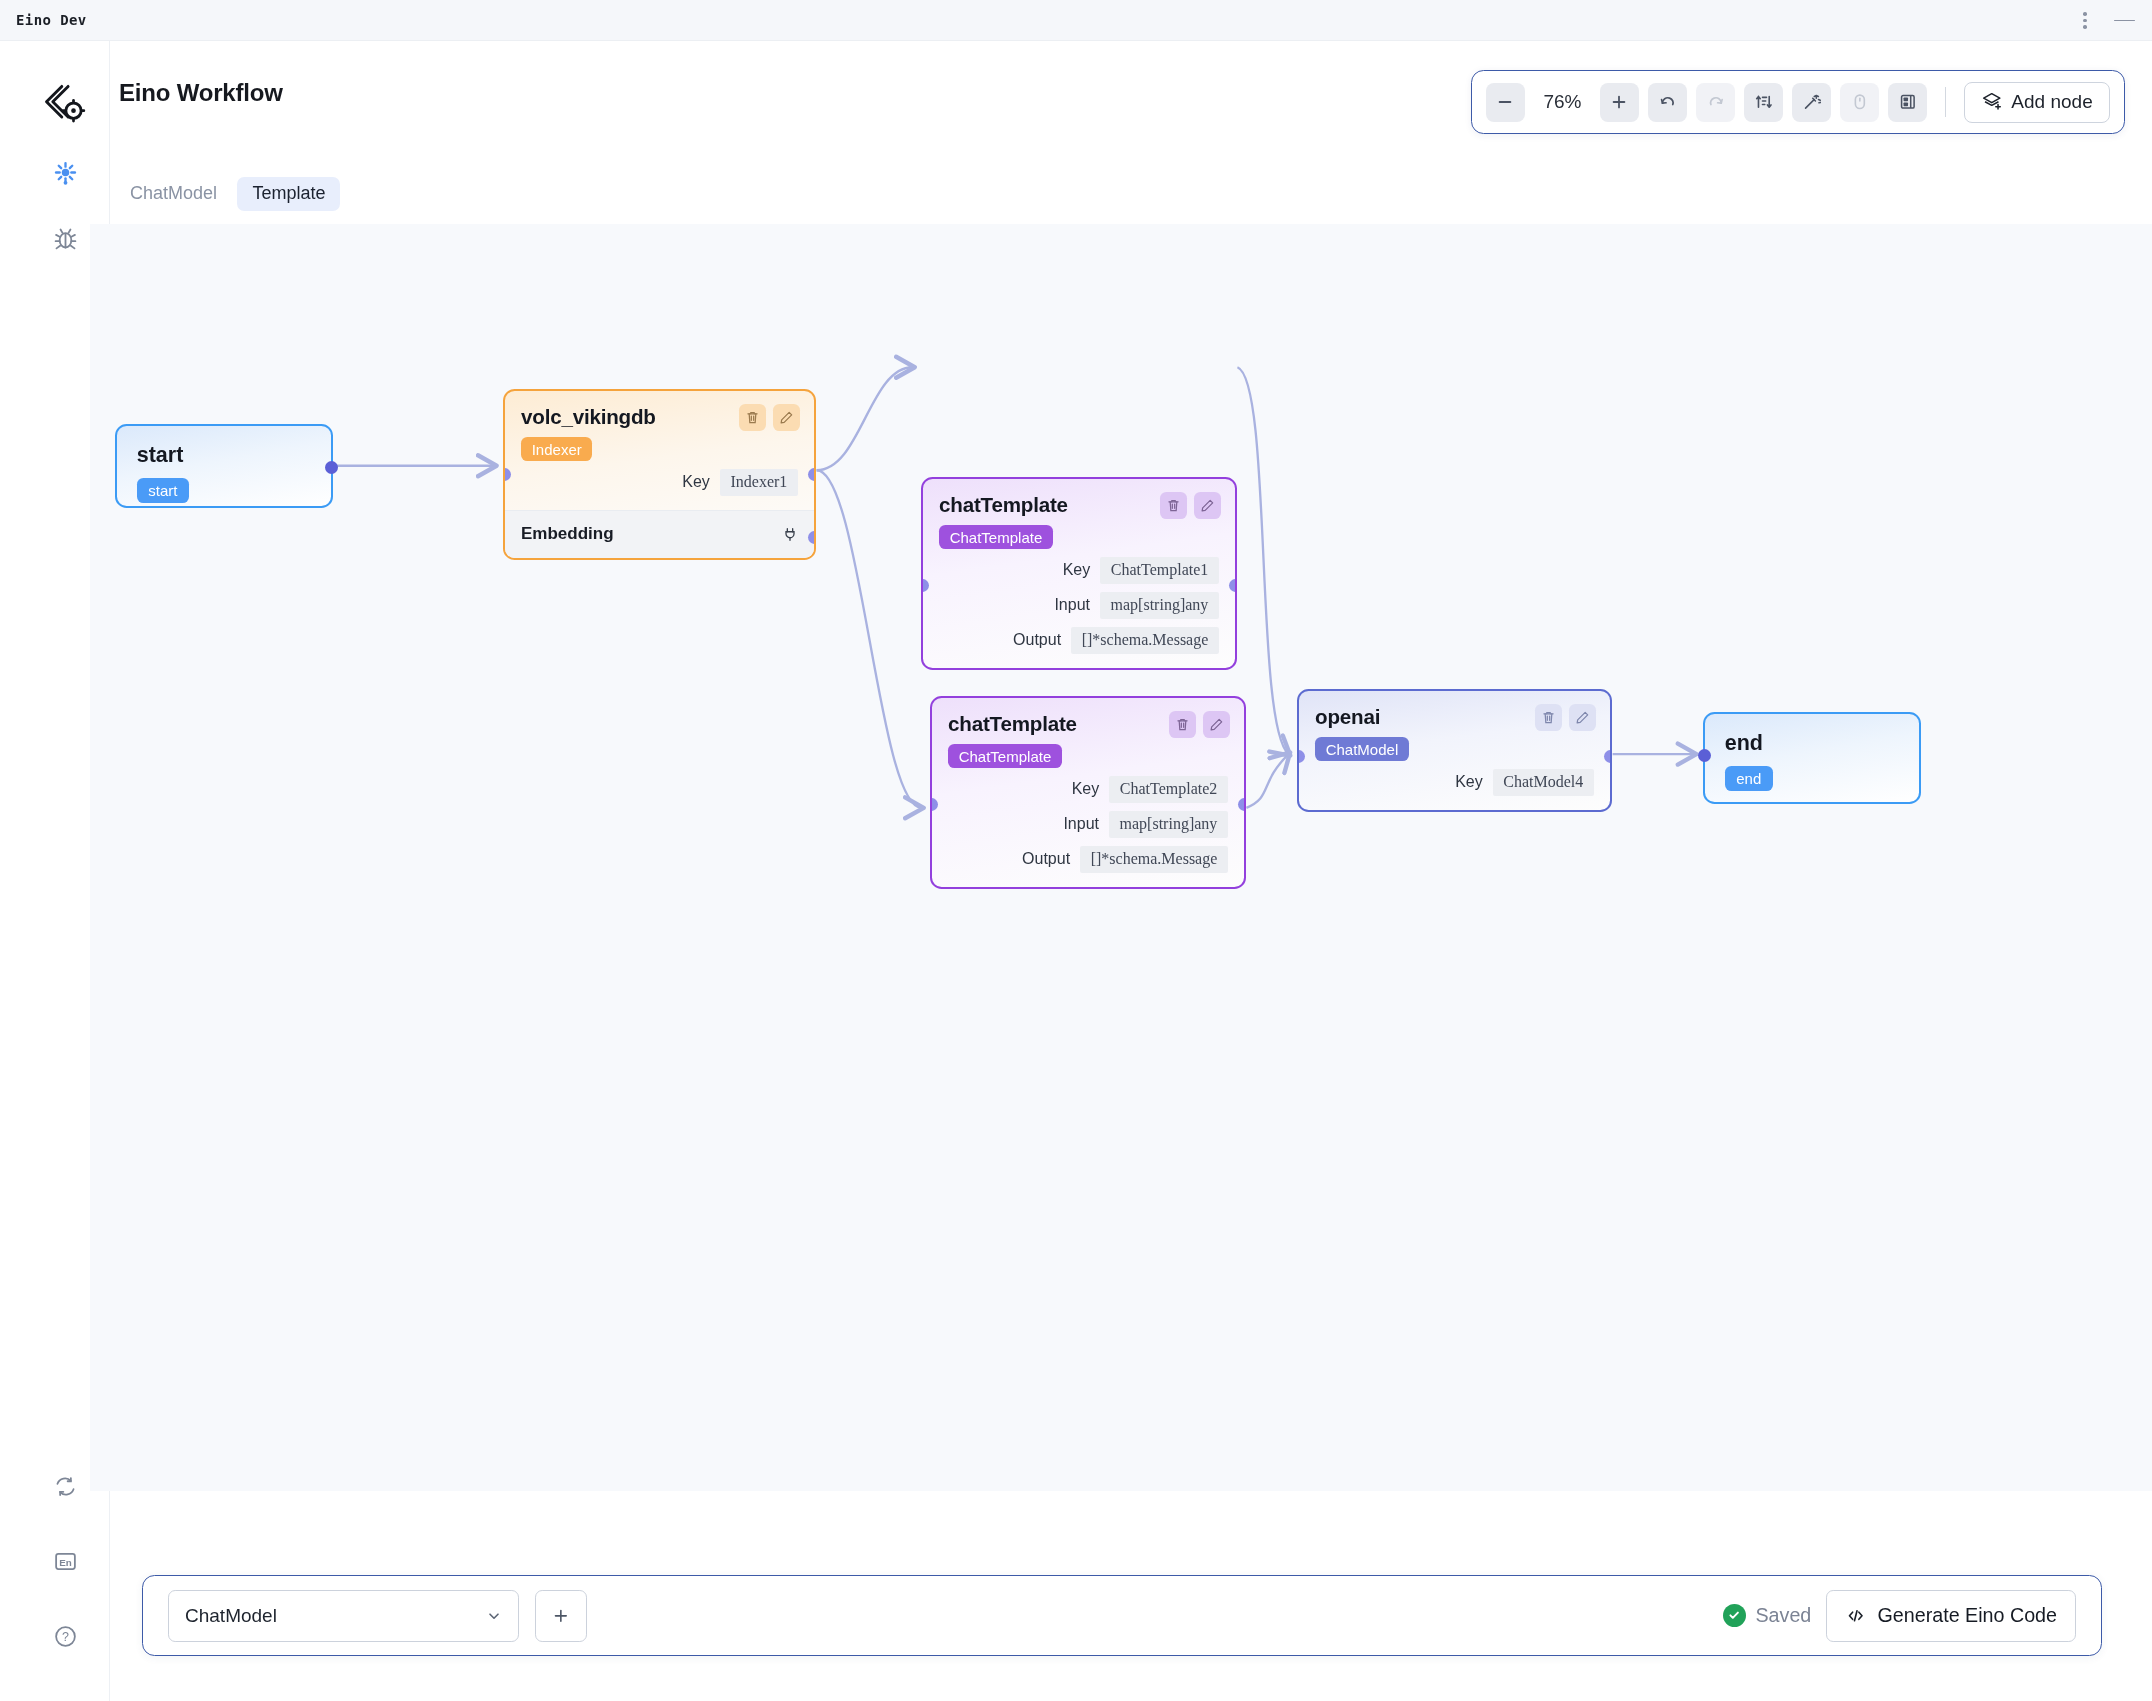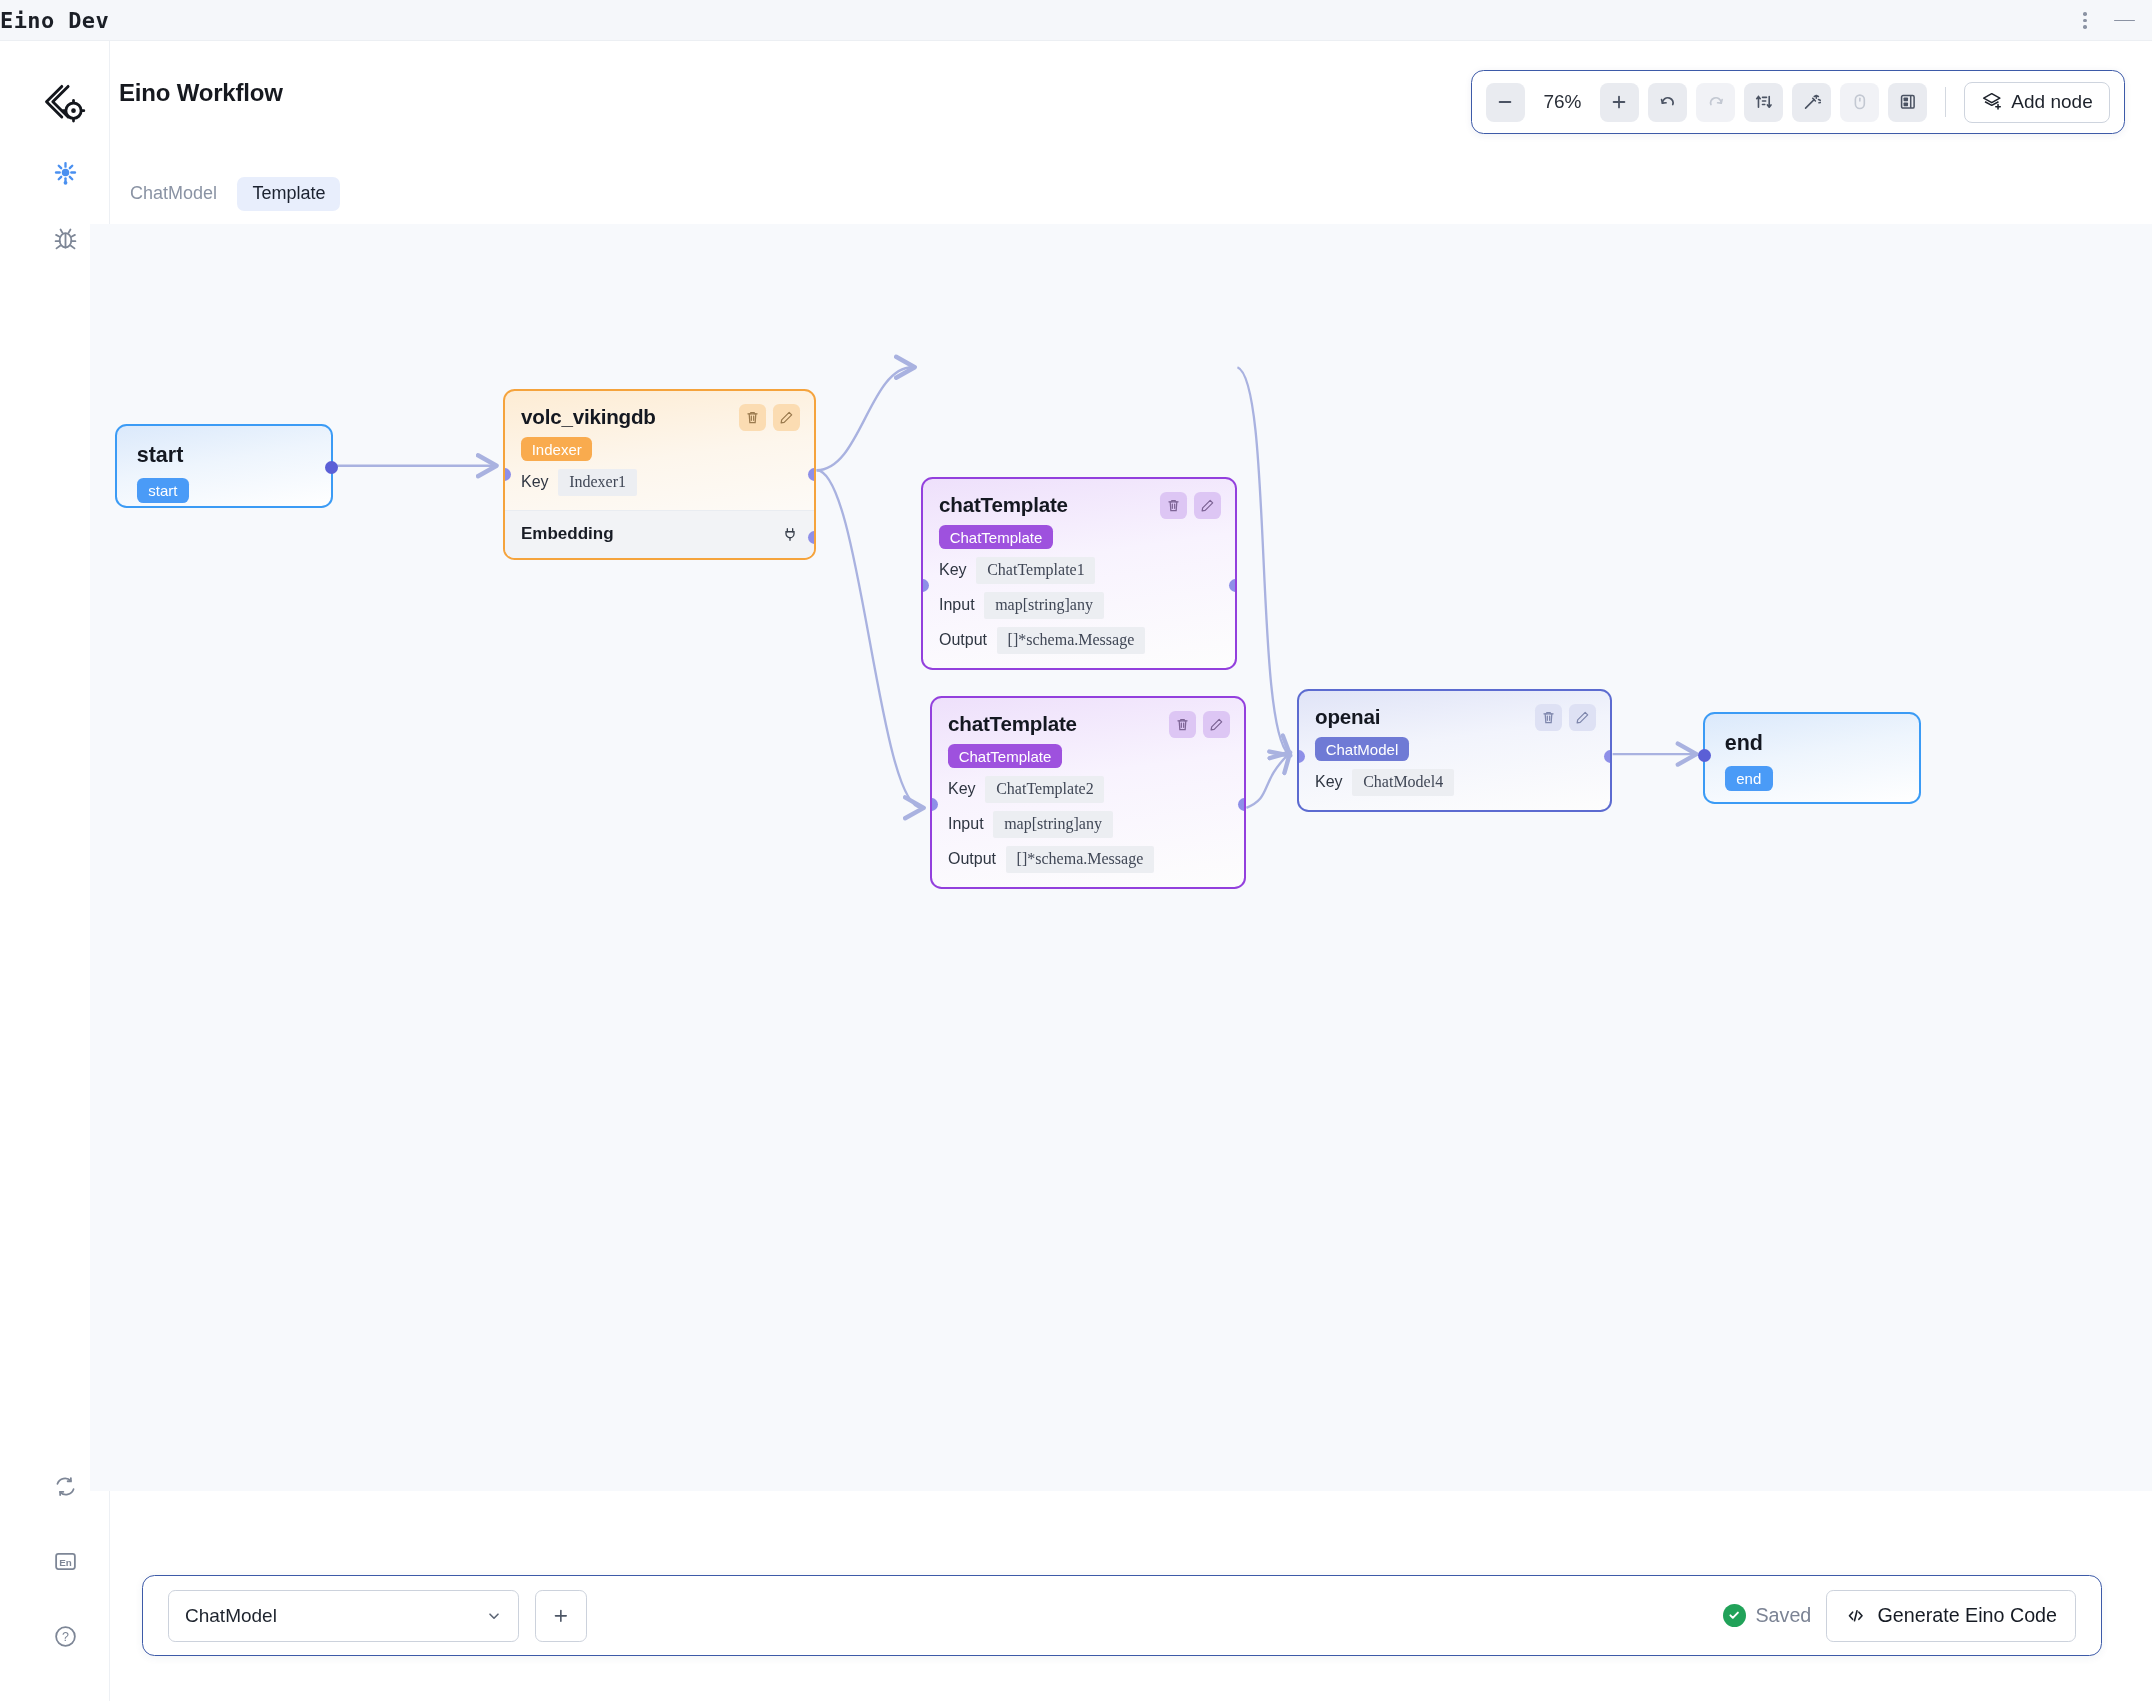--- a/index.html
+++ b/index.html
@@ -12,23 +12,23 @@
 
   
   .titlebar {
     position: absolute; top: 0; left: 0;
     width: 2153px; height: 41px;
     background: #f5f7fa;
     border-bottom: 0.9px solid #eceff3;
     display: flex; align-items: center;
   }
   .titlebar-title {
-    margin-left: 0;
+    margin-left: 16px;
     font-family: "DejaVu Sans Mono", monospace;
-    font-size: 22px; font-weight: 700;
+    font-size: 14px; font-weight: 700;
     color: #1b1f26; letter-spacing: 0.4px;
   }
   .titlebar-ctrls {
     position: absolute; right: 12.5px; top: 0; height: 41px;
     display: flex; align-items: center; gap: 19.7px;
   }
   .dots-v { display: flex; flex-direction: column; gap: 2.7px; padding: 5.4px 7.2px; }
   .dots-v i { width: 3.6px; height: 3.6px; border-radius: 50%; background: #8b93a3; display: block; }
   .win-min { width: 21.5px; height: 1.8px; background: #8b93a3; border-radius: 1.8px; margin-right: 5.4px;}
 
@@ -107,21 +107,21 @@
     background: #4a9bf7; color: #fff;
     font-size: 15px; padding: 3.6px 11.6px; border-radius: 6.3px;
   }
 
   .node-card { background: #fdfdfe; overflow: hidden; }
   .node-card .hd { padding: 14.3px 16px 0 16px; position: relative; }
   .node-card .nm { font-size: 20.6px; font-weight: 700; color: #141821; letter-spacing: -0.2px; }
   .acts { position: absolute; top: 12.5px; right: 14.3px; display: flex; gap: 6.3px; }
   .act { width: 27px; height: 27px; border-radius: 6.3px; display: flex; align-items: center; justify-content: center; cursor: pointer; }
   .badge { display: inline-block; margin-top: 8px; font-size: 15px; padding: 3.6px 10.7px; border-radius: 6.3px; color: #fff; }
-  .rows { padding: 7.2px 16px 14.3px 16px; display: flex; flex-direction: column; gap: 8px; }
+  .rows { padding: 7.2px 16px 14.3px 16px; display: flex; flex-direction: column; gap: 8px; align-items: flex-end; }
   .row { display: flex; align-items: center; gap: 9.9px; }
   .row .lb { font-size: 16px; color: #2f3642; }
   .row .vl { font-size: 16px; color: #404756; background: #eceef2; padding: 4.5px 10.7px; border-radius: 2px; white-space: nowrap; font-family: Liberation Serif, serif; }
 
   .n-orange { border: 2.2px solid #f5a33c; background: linear-gradient(172deg,#fdecd4 0%, #fdf6ec 42%, #fdfdfd 100%); }
   .n-orange .badge { background: #f9ab4e; }
   .n-orange .act { background: #fbdcb2; color: #9a7a4e; }
   .n-purple { border: 2.2px solid #9340dd; background: linear-gradient(172deg,#eee0fb 0%, #f8f3fe 42%, #fdfdfd 100%); }
   .n-purple .badge { background: #9e51de; }
   .n-purple .act { background: #ddc6f4; color: #7d6495; }

